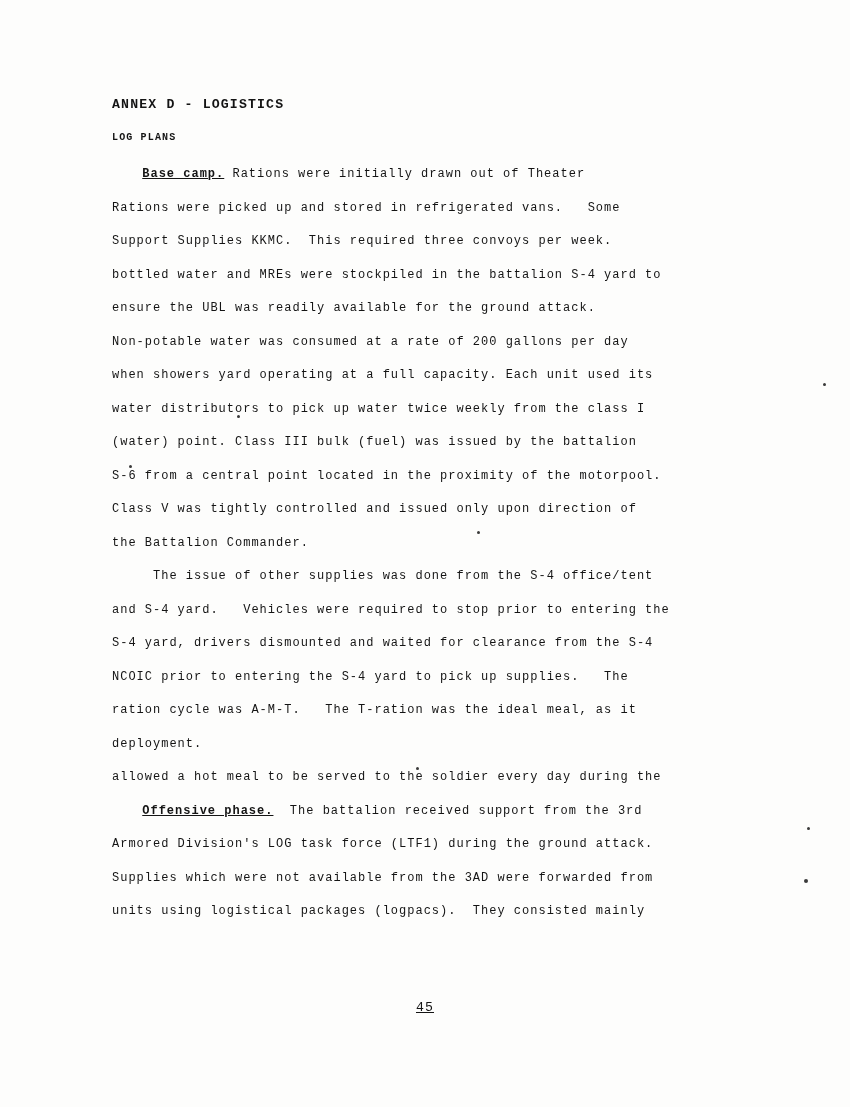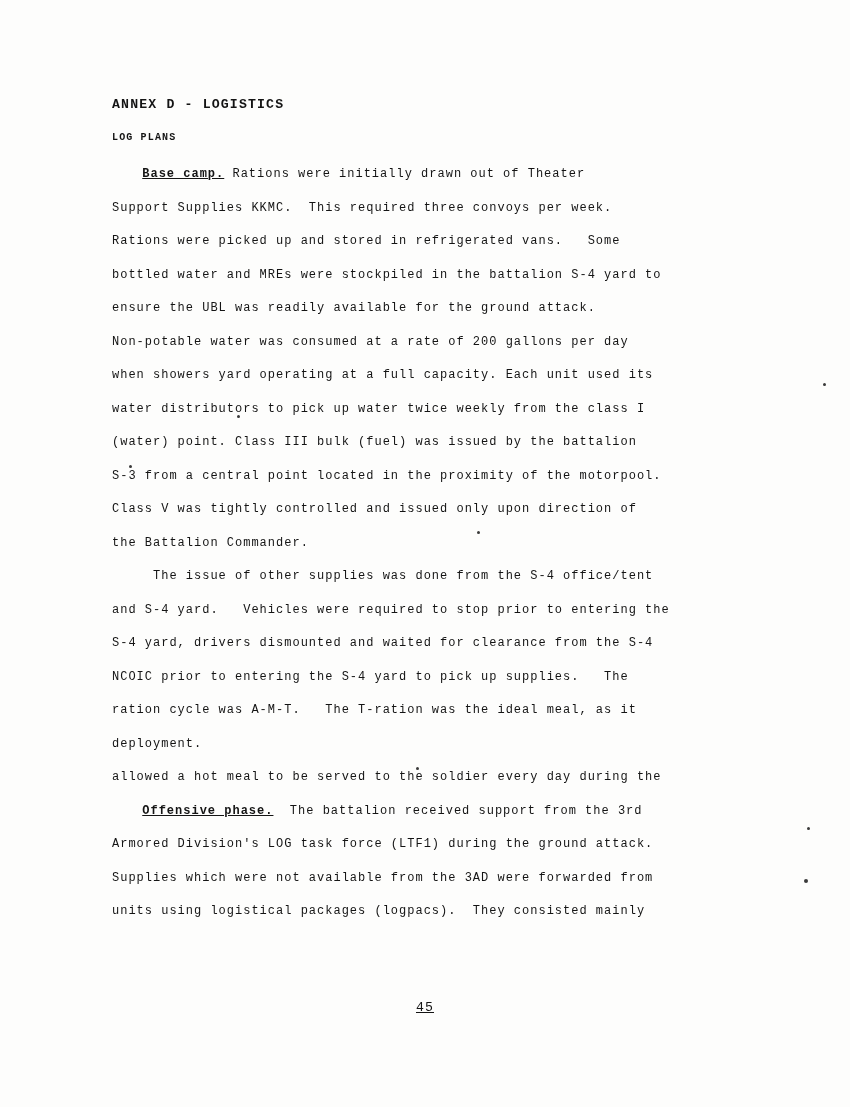--- a/index.html
+++ b/index.html
@@ -103,29 +103,29 @@
   <div class="speck s6"></div>
   <div class="speck s7"></div>
 
   <div class="content">
 
     <div class="heading">ANNEX D - LOGISTICS</div>
     <div class="subheading">LOG PLANS</div>
 
     <p class="para">
       <span class="line"><span class="indent"></span><span class="run-in">Base camp.</span><span> Rations were initially drawn out of Theater</span></span>
+      <span class="line">Rations were picked up and stored in refrigerated vans.   Some</span>
       <span class="line">Support Supplies KKMC.  This required three convoys per week.</span>
-      <span class="line">Rations were picked up and stored in refrigerated vans.   Some</span>
       <span class="line">bottled water and MREs were stockpiled in the battalion S-4 yard to</span>
       <span class="line">ensure the UBL was readily available for the ground attack.</span>
       <span class="line">Non-potable water was consumed at a rate of 200 gallons per day</span>
       <span class="line">when showers yard operating at a full capacity. Each unit used its</span>
       <span class="line">water distributors to pick up water twice weekly from the class I</span>
       <span class="line">(water) point. Class III bulk (fuel) was issued by the battalion</span>
-      <span class="line">S-3 from a central point located in the proximity of the motorpool.</span>
+      <span class="line">S-6 from a central point located in the proximity of the motorpool.</span>
       <span class="line">Class V was tightly controlled and issued only upon direction of</span>
       <span class="line">the Battalion Commander.</span>
     </p>
 
     <p class="para">
       <span class="line">     The issue of other supplies was done from the S-4 office/tent</span>
       <span class="line">and S-4 yard.   Vehicles were required to stop prior to entering the</span>
       <span class="line">S-4 yard, drivers dismounted and waited for clearance from the S-4</span>
       <span class="line">NCOIC prior to entering the S-4 yard to pick up supplies.   The</span>
       <span class="line">ration cycle was A-M-T.   The T-ration was the ideal meal, as it</span>

